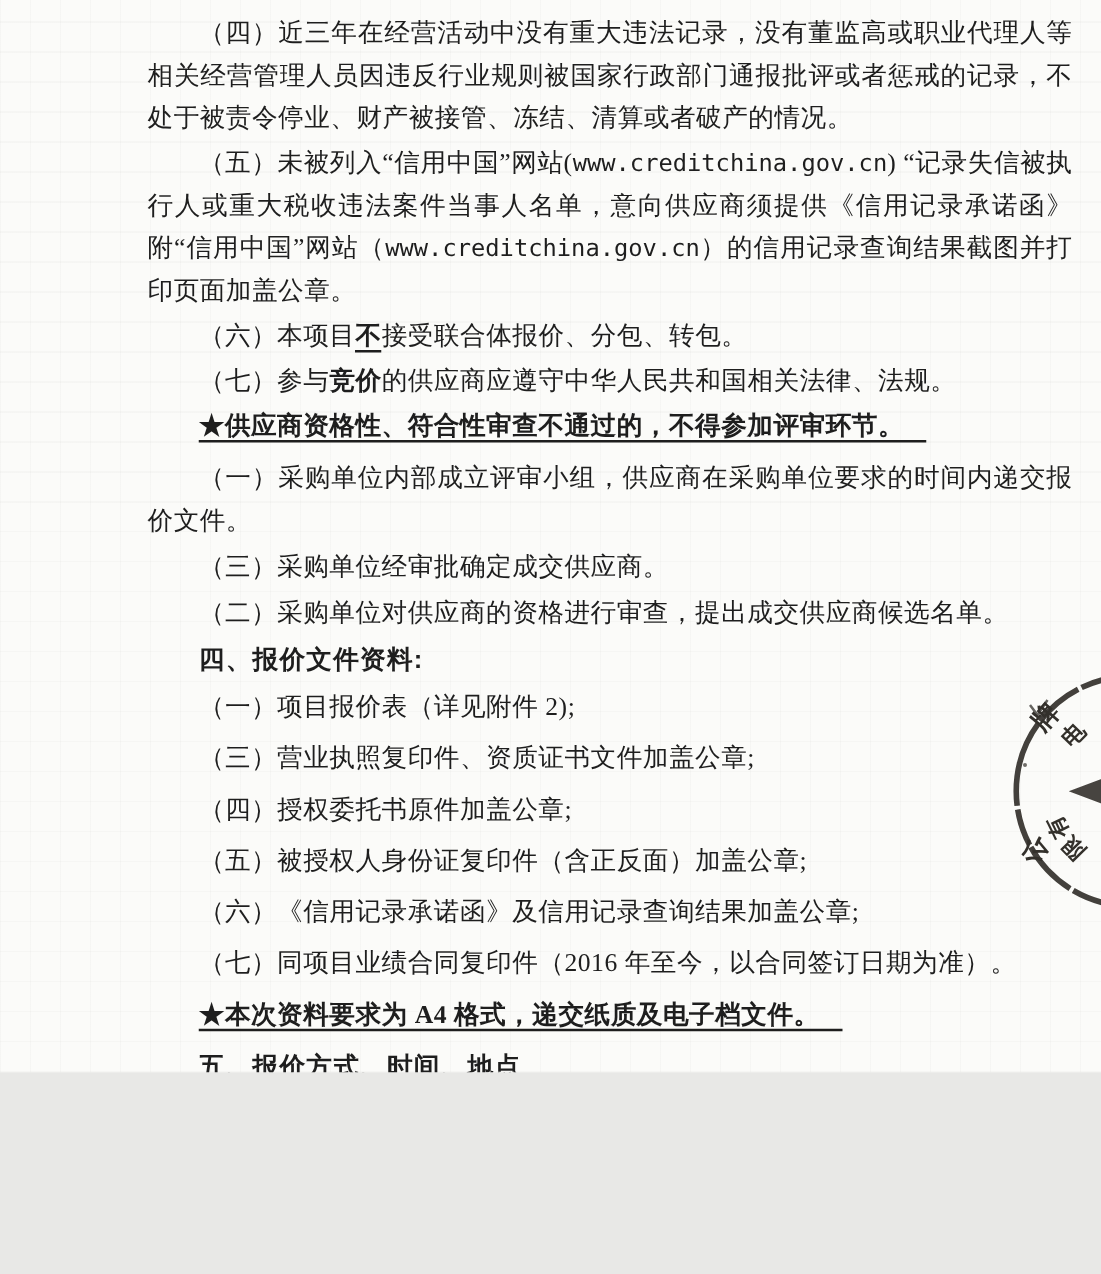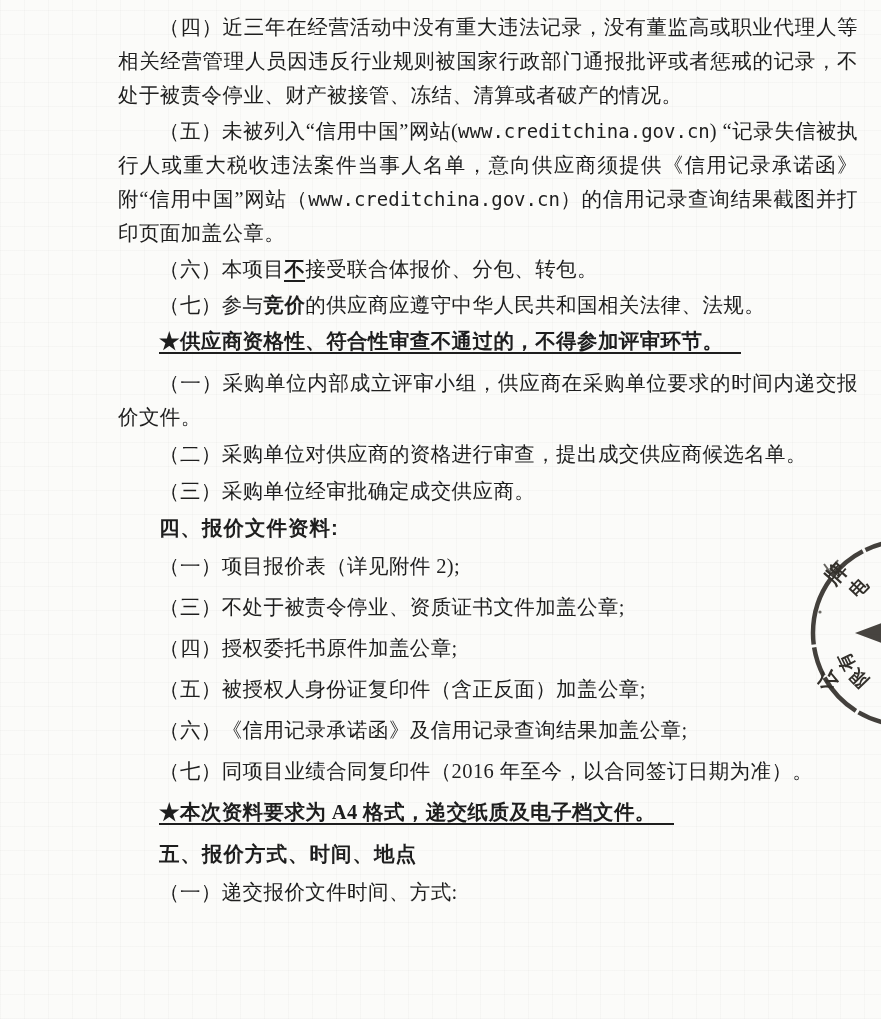--- a/index.html
+++ b/index.html
@@ -2,21 +2,21 @@
 <html><head>
 <meta charset="utf-8">
 <style>
   html,body { margin:0; padding:0; }
   body {
     font-family: "Liberation Serif", "DejaVu Serif", serif;
     background:#e8e8e6;
   }
   .page {
     position:relative;
-    width:881px; height:1019px;
+    width:881px; height:858px;
     margin:0 auto;
     background:#fbfbf9;
     background-image:
       repeating-linear-gradient(0deg,  rgba(130,130,125,0.045) 0 1px, transparent 1px 24px),
       repeating-linear-gradient(90deg, rgba(130,130,125,0.045) 0 1px, transparent 1px 24px);
     overflow:hidden;
   }
   .content {
     position:absolute; left:118px; top:10px; width:740px;
     font-size:20.5px; line-height:34px;
@@ -56,25 +56,25 @@
 
 <div class="page" style="background-color: rgb(251, 251, 249);">
 
   <div class="content" style="color: rgb(30, 30, 30);">
       <div class="para body"><span class="seg">（四）近三年在经营活动中没有重大违法记录，没有董监高或职业代理人等相关经营管理人员因违反行业规则被国家行政部门通报批评或者惩戒的记录，不处于被责令停业、财产被接管、冻结、清算或者破产的情况。</span></div>
       <div class="para body"><span class="seg">（五）未被列入“信用中国”网站(</span><span class="seg m">www.creditchina.gov.cn</span><span class="seg">) “记录失信被执行人或重大税收违法案件当事人名单，意向供应商须提供《信用记录承诺函》附“信用中国”网站（</span><span class="seg m">www.creditchina.gov.cn</span><span class="seg">）的信用记录查询结果截图并打印页面加盖公章。</span></div>
       <div class="para body"><span class="seg">（六）本项目</span><span class="seg b u">不</span><span class="seg">接受联合体报价、分包、转包。</span></div>
       <div class="para body"><span class="seg">（七）参与</span><span class="seg b">竞价</span><span class="seg">的供应商应遵守中华人民共和国相关法律、法规。</span></div>
       <div class="para star tight3"><span class="seg u">★供应商资格性、符合性审查不通过的，不得参加评审环节。</span></div>
       <div class="para body tight3"><span class="seg">（一）采购单位内部成立评审小组，供应商在采购单位要求的时间内递交报价文件。</span></div>
+      <div class="para body tight3"><span class="seg">（三）采购单位经审批确定成交供应商。</span></div>
       <div class="para body tight3"><span class="seg">（二）采购单位对供应商的资格进行审查，提出成交供应商候选名单。</span></div>
-      <div class="para body tight3"><span class="seg">（三）采购单位经审批确定成交供应商。</span></div>
       <div class="para heading"><span class="seg">四、报价文件资料:</span></div>
       <div class="para item"><span class="seg">（一）项目报价表（详见附件 2);</span></div>
-      <div class="para item"><span class="seg">（三）不处于被责令停业、资质证书文件加盖公章;</span></div>
+      <div class="para item"><span class="seg">（三）营业执照复印件、资质证书文件加盖公章;</span></div>
       <div class="para item"><span class="seg">（四）授权委托书原件加盖公章;</span></div>
       <div class="para item"><span class="seg">（五）被授权人身份证复印件（含正反面）加盖公章;</span></div>
       <div class="para item"><span class="seg">（六）《信用记录承诺函》及信用记录查询结果加盖公章;</span></div>
       <div class="para item"><span class="seg">（七）同项目业绩合同复印件（2016 年至今，以合同签订日期为准）。</span></div>
       <div class="para star"><span class="seg u">★本次资料要求为 A4 格式，递交纸质及电子档文件。</span></div>
       <div class="para heading gap-top"><span class="seg">五、报价方式、时间、地点</span></div>
       <div class="para body tight3"><span class="seg">（一）递交报价文件时间、方式:</span></div>
     </div>
 
   <svg class="seal" width="130" height="230" viewBox="0 0 130 230" aria-hidden="true" style="color: rgb(51, 48, 43);">

